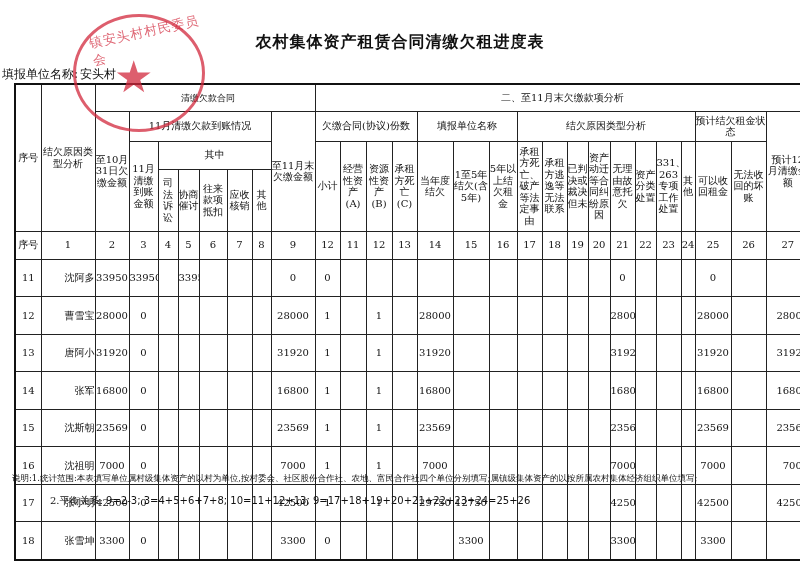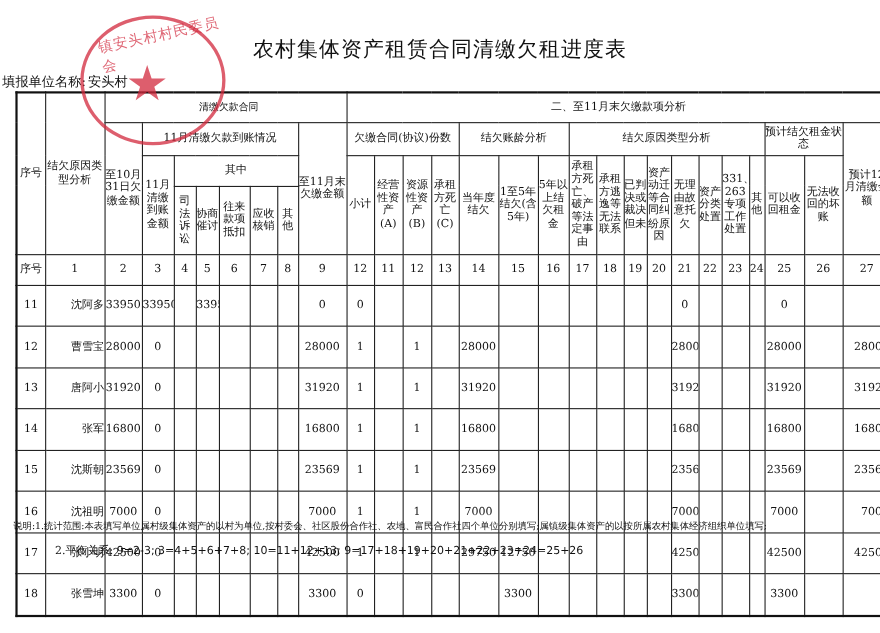--- a/index.html
+++ b/index.html
@@ -2,21 +2,21 @@
 <html><head>
 <meta charset="utf-8">
 <style>
   html, body { margin: 0; padding: 0; }
   body {
     width: 800px; height: 575px; background: #ffffff; position: relative; overflow: hidden;
     font-family: "DejaVu Serif", "Liberation Serif", serif; color: #111;
   }
   .title {
     position: absolute; left: 0; width: 800px; top: 32px; text-align: center;
-    font-size: 19px; letter-spacing: 1px; font-family: "DejaVu Sans", "Liberation Sans", sans-serif; font-weight: normal;
+    font-size: 16px; letter-spacing: 1px; font-family: "DejaVu Sans", "Liberation Sans", sans-serif; font-weight: bold;
   }
   .unit {
     position: absolute; left: 2px; top: 66px; font-size: 12px;
   }
   .unit .val { margin-left: 2px; }
   table.grid {
     position: absolute; left: 14px; top: 83px; width: 773px;
     border-collapse: collapse; table-layout: fixed; font-size: 10px;
     border: 2px solid #111;
   }
@@ -92,21 +92,21 @@
     <td rowspan="4">序号</td>
     <td rowspan="4">结欠原因类型分析</td>
     <td colspan="8" class="hdr-l">清缴欠款合同</td>
     <td colspan="18">二、至11月末欠缴款项分析</td>
   </tr>
   <tr style="height:30px">
     <td rowspan="3">至10月31日欠缴金额</td>
     <td colspan="6">11月清缴欠款到账情况</td>
     <td rowspan="3">至11月末欠缴金额</td>
     <td colspan="4">欠缴合同(协议)份数</td>
-    <td colspan="3">结欠账龄分析</td>
+    <td colspan="3">填报单位名称</td>
     <td colspan="8">结欠原因类型分析</td>
     <td colspan="2">预计结欠租金状态</td>
     <td rowspan="3">预计12月清缴金额</td>
   </tr>
   <tr style="height:28px">
     <td rowspan="2">11月清缴到账金额</td>
     <td colspan="5">其中</td>
     <td rowspan="2">小计</td>
     <td rowspan="2">经营性资产(A)</td>
     <td rowspan="2">资源性资产(B)</td>

